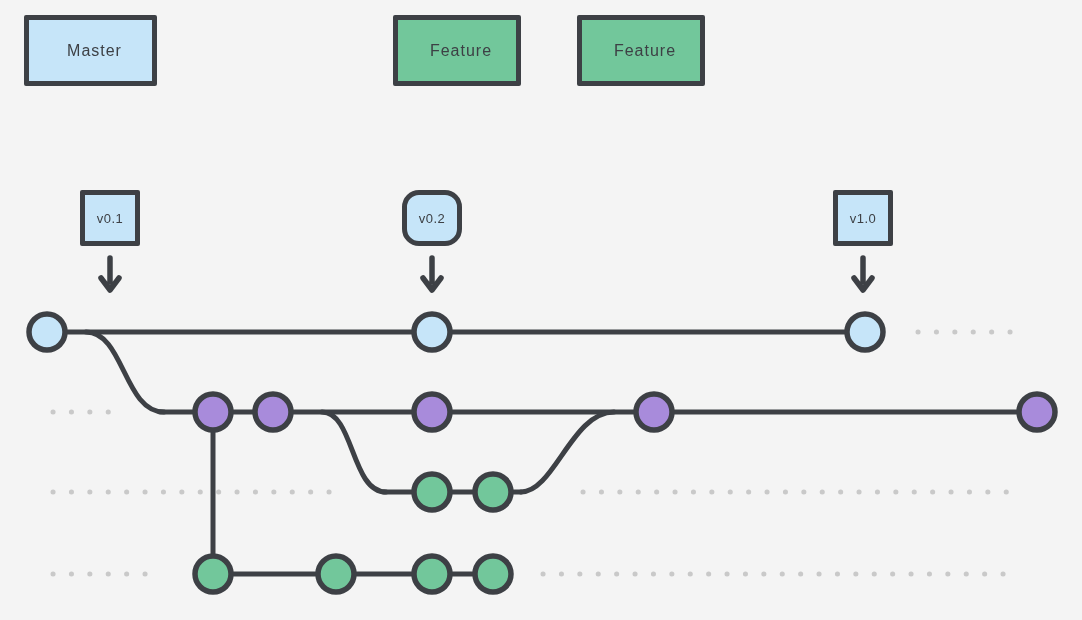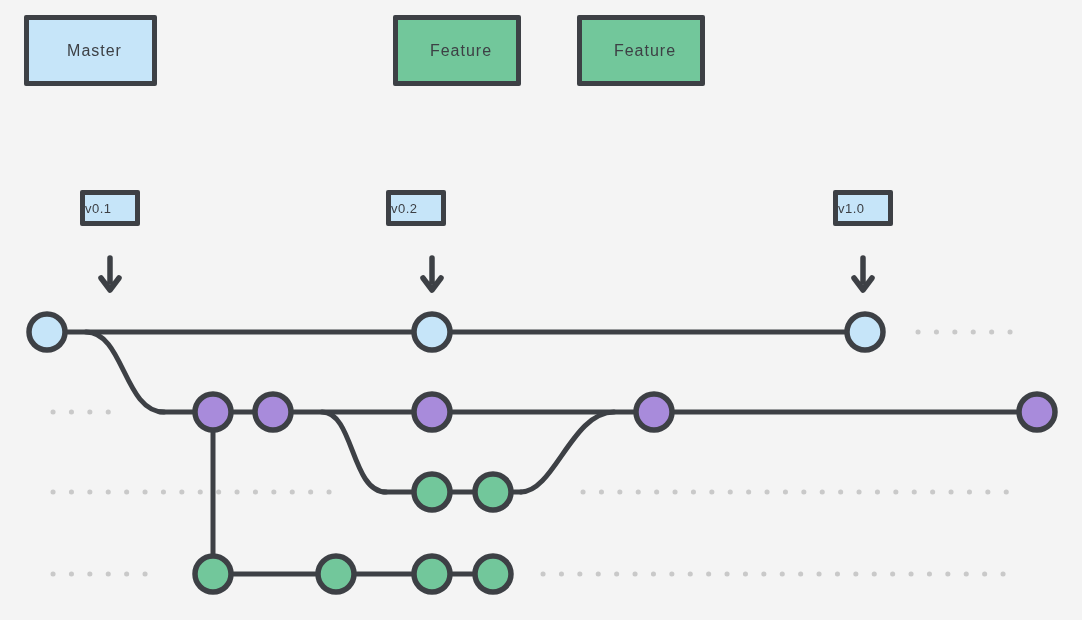--- a/index.html
+++ b/index.html
@@ -22,28 +22,28 @@
     border:5px solid var(--stroke);border-radius:2px;
     display:flex;align-items:center;justify-content:center;
     font-size:16px;letter-spacing:1px;color:var(--stroke);padding-left:8px;
   }
   .legend-box.master{left:24px;width:133px;background:var(--master);}
   .legend-box.develop{left:212px;width:128px;background:var(--develop);}
   .legend-box.feature-a{left:393px;width:128px;background:var(--feature);}
   .legend-box.feature-b{left:577px;width:128px;background:var(--feature);}
 
   .tag-box{
-    position:absolute;top:190px;width:60px;height:36px;
+    position:absolute;top:190px;width:60px;height:56px;
     border:5px solid var(--stroke);border-radius:2px;
     background:var(--master);
-    display:flex;align-items:center;
+    display:flex;align-items:center;justify-content:center;
     font-size:13px;letter-spacing:0.5px;color:var(--stroke);
   }
   .tag-box.v01{left:80px;}
-  .tag-box.v02{left:386px;}
+  .tag-box.v02{left:402px;border-radius:17px;}
   .tag-box.v10{left:833px;}
 
   .branch-line{stroke:var(--stroke);stroke-width:5;fill:none;stroke-linecap:round;stroke-linejoin:round;}
   .dotted-line{stroke:var(--dots);stroke-width:5;fill:none;stroke-linecap:round;stroke-dasharray:0.1 18.3;}
   .commit{stroke:var(--stroke);stroke-width:5.5;}
   .commit.master{fill:var(--master);}
   .commit.develop{fill:var(--develop);}
   .commit.feature{fill:var(--feature);}
   .tag-arrow{stroke:var(--stroke);stroke-width:5.5;fill:none;stroke-linecap:round;stroke-linejoin:round;}
 </style>

